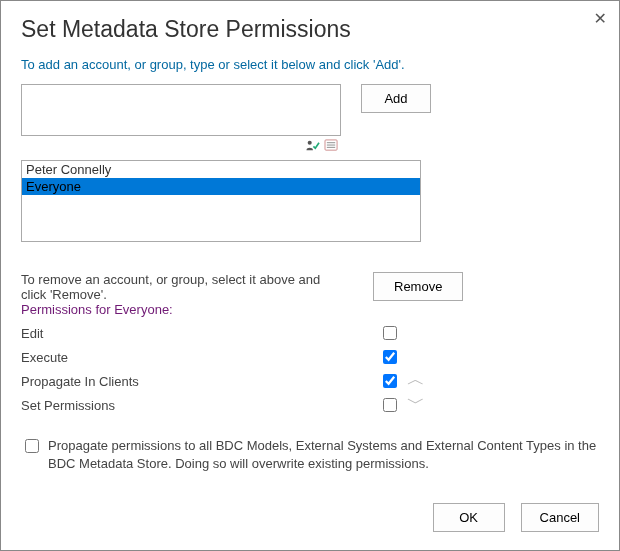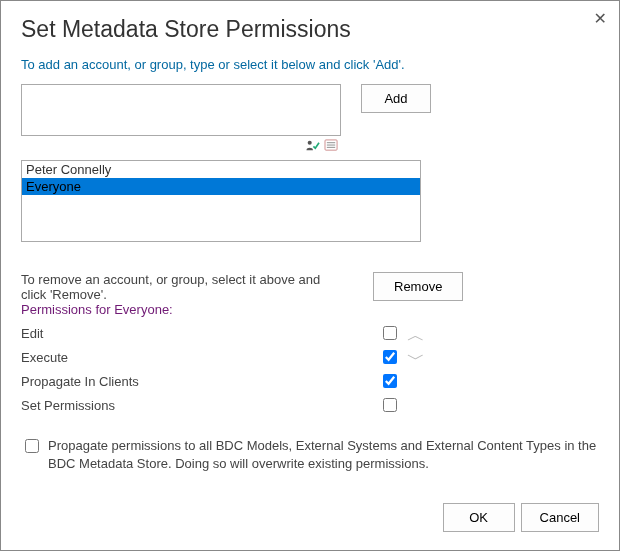--- a/index.html
+++ b/index.html
@@ -99,21 +99,21 @@
     width: 320px;
     font-size: 13px;
     color: #444;
   }
   .perms-label {
     font-size: 13px;
     color: #701a75;
   }
   .perms-area {
     display: flex;
-    align-items: flex-start;
+    align-items: flex-end;
     margin-top: 4px;
   }
   .perms-grid {
     width: 380px;
   }
   .perm-row {
     display: flex;
     align-items: center;
     justify-content: space-between;
     padding: 2px 0;
@@ -150,21 +150,21 @@
     margin-top: 2px;
     width: 14px;
     height: 14px;
     flex-shrink: 0;
   }
   .footer {
     position: absolute;
     bottom: 18px;
     right: 20px;
     display: flex;
-    gap: 6px;
+    gap: 16px;
   }
   .footer .btn { min-width: 72px; padding: 6px 18px; }
   svg.icon { width: 15px; height: 13px; }
 </style>
 </head>
 <body>
 
 <div class="dialog">
 
   <div class="close-btn">✕</div>

